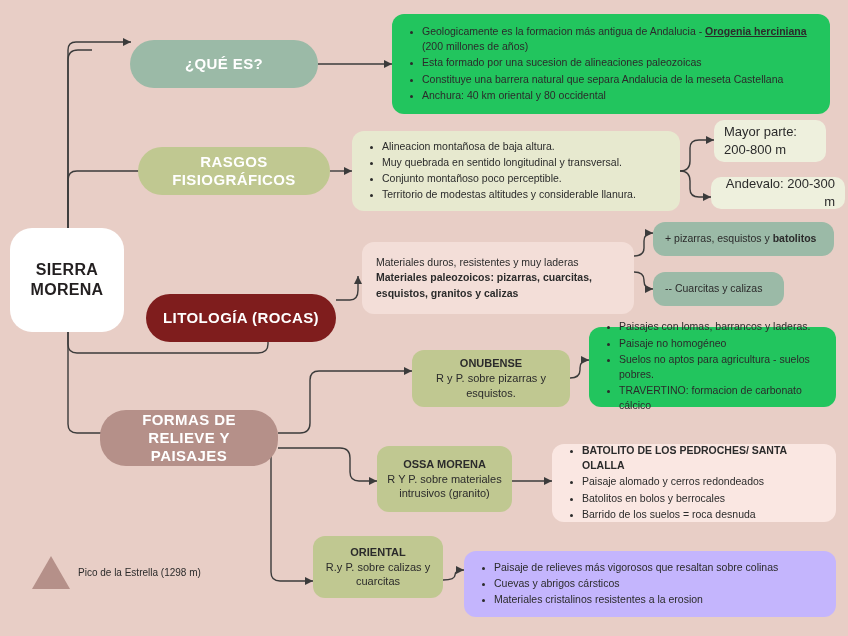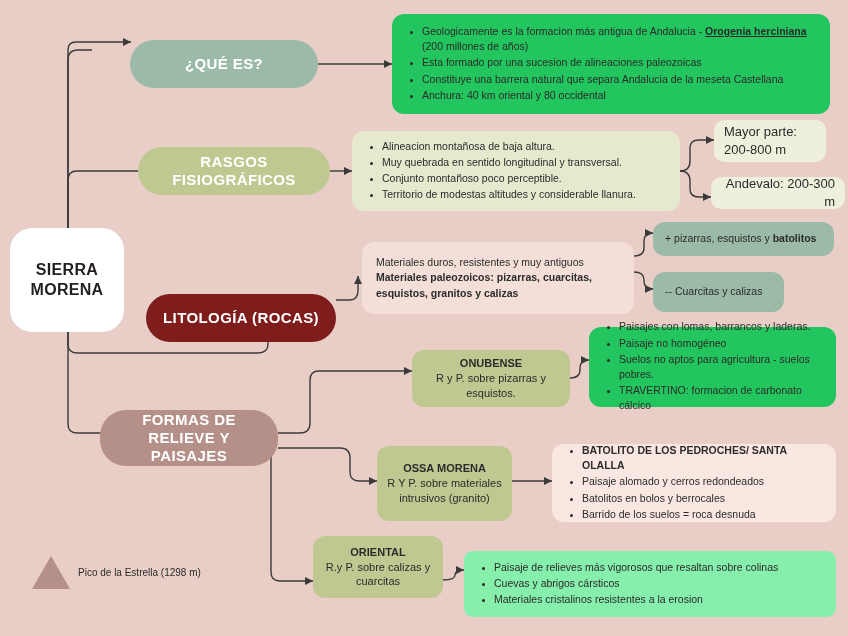--- a/index.html
+++ b/index.html
@@ -81,21 +81,21 @@
     color: #2b2b2b;
     font-size: 10.5px;
     line-height: 1.45;
     justify-content: center;
   }
   .panel.mint  { background: #22c55e; }
   .panel.cream { background: #e7e9cf; }
   .panel.blush { background: #f3ded8; }
   .panel.pink  { background: #fae7e2; }
   .panel.sage  { background: #9bbaa7; }
-  .panel.mauve { background: #86efac; border-radius: 9px; }
+  .panel.mauve { background: #c4b5fd; }
   .panel ul {
     margin: 0;
     padding: 0 0 0 16px;
     list-style: disc;
   }
   .panel li { margin: 0 0 1px 0; }
   .panel li::marker { font-size: 9px; }
   .panel p { margin: 0; }
   .b { font-weight: 700; }
   .u { text-decoration: underline; font-weight: 700; }
@@ -248,29 +248,29 @@
 
   <div class="node chip" style="left:711px; top:177px; width:134px; height:32px; text-align:right;">
     <div>Andevalo: 200-300 m</div>
   </div>
 
   <div class="node pill tan" style="left:146px; top:294px; width:190px; height:48px;">
     <span>LITOLOGÍA (ROCAS)</span>
   </div>
 
   <div class="node panel blush" style="left:362px; top:242px; width:272px; height:72px;">
-    <p>Materiales duros, resistentes y muy antiguos</p>
+    <p>Materiales duros, resistentes y muy laderas</p>
     <p class="b">Materiales paleozoicos: pizarras, cuarcitas, esquistos, granitos y calizas</p>
   </div>
 
   <div class="node panel sage" style="left:653px; top:222px; width:181px; height:34px; padding:0 12px;">
     <p><span>+ pizarras, esquistos y </span><span class="b">batolitos</span></p>
   </div>
 
-  <div class="node panel sage" style="left:653px; top:272px; width:131px; height:40px; padding:0 12px;">
+  <div class="node panel sage" style="left:653px; top:272px; width:131px; height:34px; padding:0 12px;">
     <p>-- Cuarcitas y calizas</p>
   </div>
 
   <div class="node pill rose" style="left:100px; top:410px; width:178px; height:56px;">
     <span>FORMAS DE RELIEVE Y</span>
     <span>PAISAJES</span>
   </div>
 
   <div class="node subbox" style="left:412px; top:350px; width:158px; height:57px;">
     <div class="ttl">ONUBENSE</div>
@@ -279,21 +279,21 @@
 
   <div class="node panel mint" style="left:589px; top:327px; width:247px; height:80px;">
     <ul>
       <li><span>Paisajes con lomas, barrancos y laderas.</span></li>
       <li><span>Paisaje no homogéneo</span></li>
       <li><span>Suelos no aptos para agricultura - suelos pobres.</span></li>
       <li><span>TRAVERTINO: formacion de carbonato cálcico</span></li>
     </ul>
   </div>
 
-  <div class="node subbox" style="left:377px; top:446px; width:135px; height:75px;">
+  <div class="node subbox" style="left:377px; top:446px; width:135px; height:66px;">
     <div class="ttl">OSSA MORENA</div>
     <div>R Y P. sobre materiales intrusivos (granito)</div>
   </div>
 
   <div class="node panel pink" style="left:552px; top:444px; width:284px; height:78px;">
     <ul>
       <li><span class="b">BATOLITO DE LOS PEDROCHES/ SANTA OLALLA</span></li>
       <li><span>Paisaje alomado y cerros redondeados</span></li>
       <li><span>Batolitos en bolos y berrocales</span></li>
       <li><span>Barrido de los suelos = roca desnuda</span></li>

